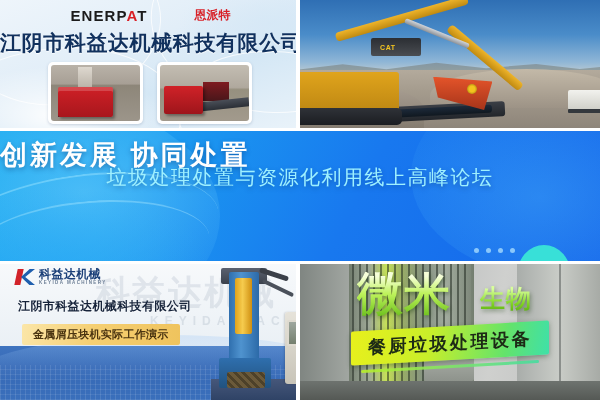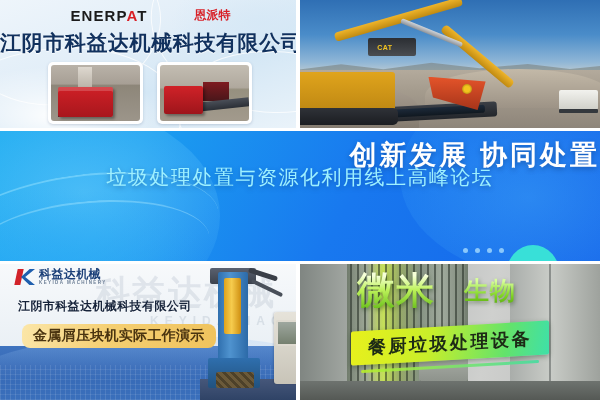--- a/index.html
+++ b/index.html
@@ -1,21 +1,21 @@
 <!DOCTYPE html>
 <html><head>
 <meta charset="utf-8">
 <style>
   html,body{margin:0;padding:0;background:#ffffff;}
   body{width:600px;height:400px;overflow:hidden;
        font-family:"Liberation Sans","DejaVu Sans",sans-serif;}
   .collage{position:relative;width:600px;height:400px;background:#fff;overflow:hidden;}
 
   
-  .panel{position:absolute;overflow:hidden;}
+  .panel{position:absolute;overflow:hidden;padding-left:11px;}
 
   
   #p-enerpat{left:0;top:0;width:296px;height:128px;
     background:
       radial-gradient(ellipse 150px 70px at 18% 90%, rgba(255,255,255,.95), rgba(255,255,255,0) 70%),
       radial-gradient(ellipse 130px 60px at 88% 18%, rgba(214,232,246,.85), rgba(255,255,255,0) 70%),
       linear-gradient(160deg,#eef5fb 0%,#e2eef8 38%,#d4e7f5 62%,#eaf3fa 100%);
   }
   #p-enerpat .swoosh{position:absolute;border-radius:50%;border:1px solid rgba(255,255,255,.75);}
   .sw1{left:-40px;top:-48px;width:200px;height:150px;transform:rotate(-12deg);}
@@ -131,21 +131,21 @@
     background:radial-gradient(ellipse at 40% 60%, rgba(90,200,255,.30), rgba(90,200,255,0) 70%);}
   .arcline{position:absolute;left:-60px;top:44px;width:280px;height:110px;
     border-top:2px solid rgba(160,230,255,.45);border-radius:50%;transform:rotate(-8deg);}
   .arcline2{position:absolute;left:-30px;top:70px;width:240px;height:90px;
     border-top:2px solid rgba(190,240,255,.35);border-radius:50%;transform:rotate(-5deg);}
   .dots{position:absolute;right:96px;bottom:8px;display:flex;gap:7px;}
   .dots i{width:5px;height:5px;border-radius:50%;background:rgba(175,225,255,.75);display:block;}
   .cyan-arc{position:absolute;right:40px;bottom:-14px;width:54px;height:30px;
     border-radius:50% 50% 0 0/100% 100% 0 0;background:#38e0d8;}
 
-  .ban-head{position:absolute;left:0;top:6px;width:600px;text-align:right;
+  .ban-head{position:absolute;left:0;top:6px;width:600px;text-align:left;
     font-size:27px;font-weight:bold;color:#ffffff;letter-spacing:3px;
     text-shadow:0 2px 5px rgba(10,50,110,.45);white-space:nowrap;}
   .ban-sub{position:absolute;left:0;top:33px;width:600px;text-align:center;
     font-size:20px;font-weight:normal;color:#9ef0ff;letter-spacing:1.5px;
     text-shadow:0 2px 5px rgba(10,50,110,.40);white-space:nowrap;}
 
   .timepill{position:absolute;left:50%;top:101px;transform:translateX(-50%);
     display:flex;align-items:center;gap:5px;
     background:linear-gradient(#1f86f0,#1a74ec);
     border:1px solid rgba(150,220,255,.55);border-radius:13px;
@@ -188,22 +188,22 @@
     clip-path:polygon(62% 0,100% 0,30% 50%,100% 100%,60% 100%,0 50%);}
   .ky-names{display:flex;flex-direction:column;gap:1px;}
   .ky-cn{font-size:12px;font-weight:bold;color:#1b3f78;line-height:1;letter-spacing:.4px;}
   .ky-en{font-size:4.5px;font-weight:bold;color:#6b7d94;letter-spacing:1.4px;line-height:1;}
 
   .ky-title{position:absolute;left:18px;top:34px;font-size:12px;font-weight:bold;
     color:#16233a;letter-spacing:.4px;white-space:nowrap;
     text-shadow:0 1px 1px rgba(255,255,255,.85);}
   .ky-tag{position:absolute;left:22px;top:60px;
     background:linear-gradient(100deg,#fbe6a8 0%,#f5cf72 45%,#efc35d 100%);
-    border-radius:8px;padding:3px 11px;
-    font-size:14px;font-weight:bold;color:#4a3410;white-space:nowrap;letter-spacing:.3px;}
+    border-radius:2px;padding:3px 11px;
+    font-size:11px;font-weight:bold;color:#4a3410;white-space:nowrap;letter-spacing:.3px;}
 
   
   .press{position:absolute;right:6px;top:2px;width:118px;height:134px;}
   .pr-floor{position:absolute;left:0;bottom:0;width:100%;height:16%;
     background:linear-gradient(#46577a,#2f4366);}
   .pr-col{position:absolute;left:18px;top:6px;width:30px;height:108px;
     background:linear-gradient(90deg,#2f6fae,#4f93cf 40%,#2c6aa8);border-radius:2px;}
   .pr-yellow{position:absolute;left:24px;top:12px;width:17px;height:56px;
     background:linear-gradient(90deg,#e0a21b,#f6cc4e 45%,#cf8f11);border-radius:2px;}
   .pr-head{position:absolute;left:10px;top:2px;width:46px;height:16px;
@@ -237,21 +237,21 @@
   .wm-door:after{content:"";position:absolute;left:44%;top:0;width:2px;height:100%;
     background:rgba(90,95,92,.55);}
   .wm-left{position:absolute;left:0;top:0;width:17%;height:100%;
     background:linear-gradient(90deg,#7f8581,#a3a8a3);}
   .wm-floor{position:absolute;left:0;bottom:0;width:100%;height:14%;
     background:linear-gradient(#6e736f,#555955);}
   .wm-box{position:absolute;left:40%;top:56%;width:16%;height:30%;
     background:linear-gradient(#b9bdb6,#8e938c);border-radius:2px;}
 
   .wm-title{position:absolute;left:58px;top:8px;display:flex;align-items:flex-end;gap:4px;}
-  .wm-big{font-size:38px;font-weight:bold;line-height:.95;letter-spacing:1px;
+  .wm-big{font-size:46px;font-weight:bold;line-height:.95;letter-spacing:1px;
     background:linear-gradient(#f6ffd9 10%,#bdf25a 50%,#6fc21f 100%);
     -webkit-background-clip:text;background-clip:text;color:transparent;
     -webkit-text-fill-color:transparent;
     filter:drop-shadow(1px 2px 2px rgba(25,60,10,.45));white-space:nowrap;}
   .wm-small{font-size:25px;font-weight:bold;line-height:1;letter-spacing:1px;
     background:linear-gradient(#d8ff9a 10%,#7ed321 60%,#4e9c10 100%);
     -webkit-background-clip:text;background-clip:text;color:transparent;
     -webkit-text-fill-color:transparent;
     filter:drop-shadow(1px 2px 2px rgba(25,60,10,.45));
     padding-bottom:5px;white-space:nowrap;margin-left:25px;}

